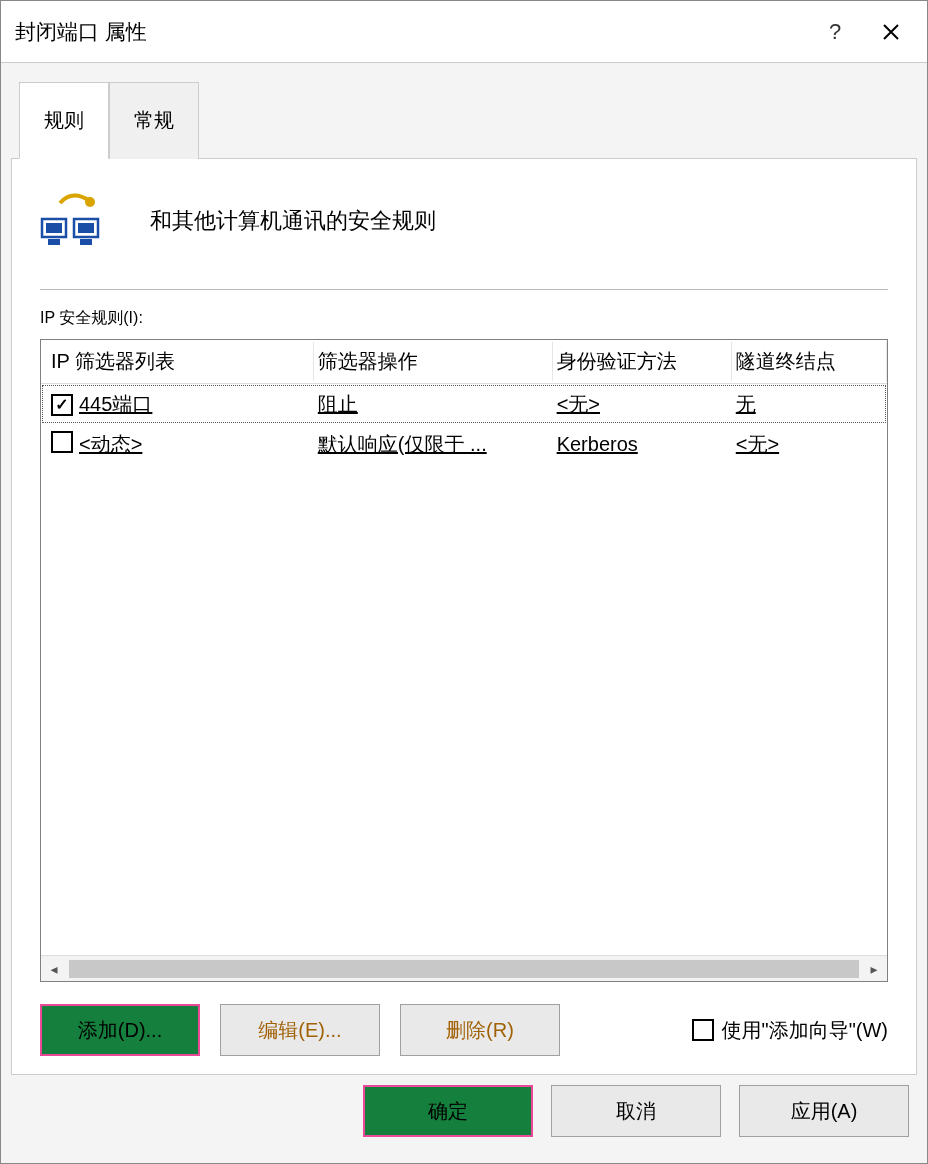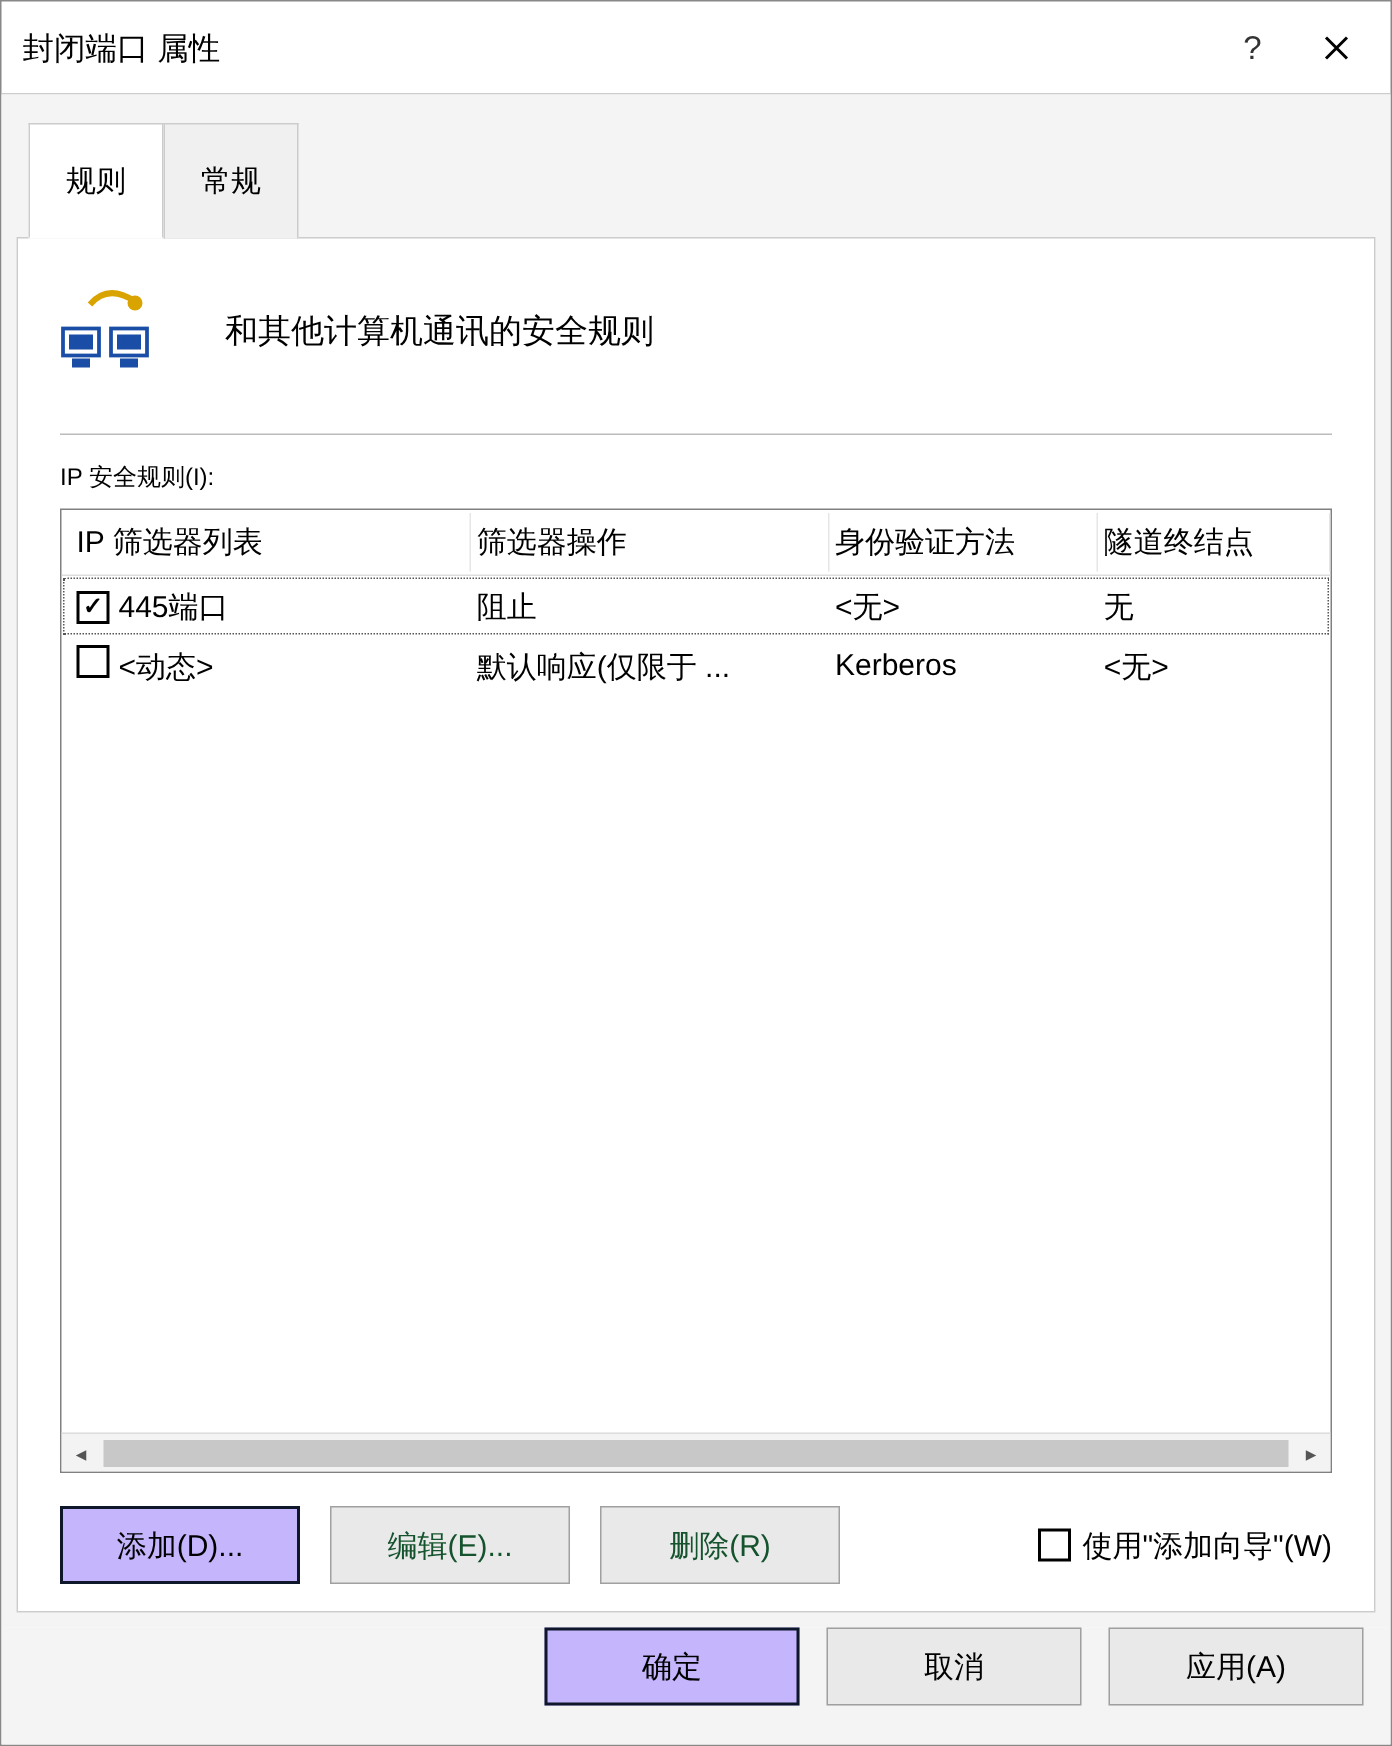--- a/index.html
+++ b/index.html
@@ -94,21 +94,21 @@
       border-right: 1px solid #e6e6e6;
       white-space: nowrap; overflow: hidden;
     }
     .list-head > div:first-child { grid-column: 1 / span 2; padding-left: 10px; }
     .list-body { flex: 1; overflow: auto; }
     .list-row { height: 40px; }
     .list-row.selected {
       outline: 1px dotted #555;
       outline-offset: -2px;
     }
-    .list-row > div { padding: 4px 4px; white-space: nowrap; overflow: hidden; }
+    .list-row > div { padding: 4px 4px; white-space: nowrap; overflow: hidden; text-decoration: underline; }
     .chk {
       width: 22px; height: 22px; border: 2px solid #000;
       display: inline-flex; align-items: center; justify-content: center;
       margin-left: 6px; font-size: 16px; line-height: 1;
     }
     .chk.checked::after { content: "✓"; font-weight: bold; }
     .scroll-h {
       height: 26px; background: #f3f3f3;
       border-top: 1px solid #ddd;
       display: flex; align-items: center;
@@ -120,22 +120,22 @@
       margin-top: 22px;
     }
     .btn {
       min-width: 160px; height: 52px;
       border: 1px solid #a0a0a0;
       background: #e9e9e9;
       font-size: 20px;
       display: inline-flex; align-items: center; justify-content: center;
       cursor: pointer;
     }
-    .btn.primary { border: 2px solid #0f172a; background: #c4b5fd; }
-    .btn.disabled { color: #14532d; cursor: default; }
+    .btn.primary { border: 2px solid #ec4899; background: #15803d; }
+    .btn.disabled { color: #a16207; cursor: default; }
     .wizard-chk {
       margin-left: auto;
       display: flex; align-items: center; gap: 8px;
       font-size: 20px;
     }
     .wchk-box { width: 22px; height: 22px; border: 2px solid #000; }
     .footer {
       height: 78px;
       display: flex; align-items: flex-start; justify-content: flex-end;
       gap: 18px; padding: 0 18px;

